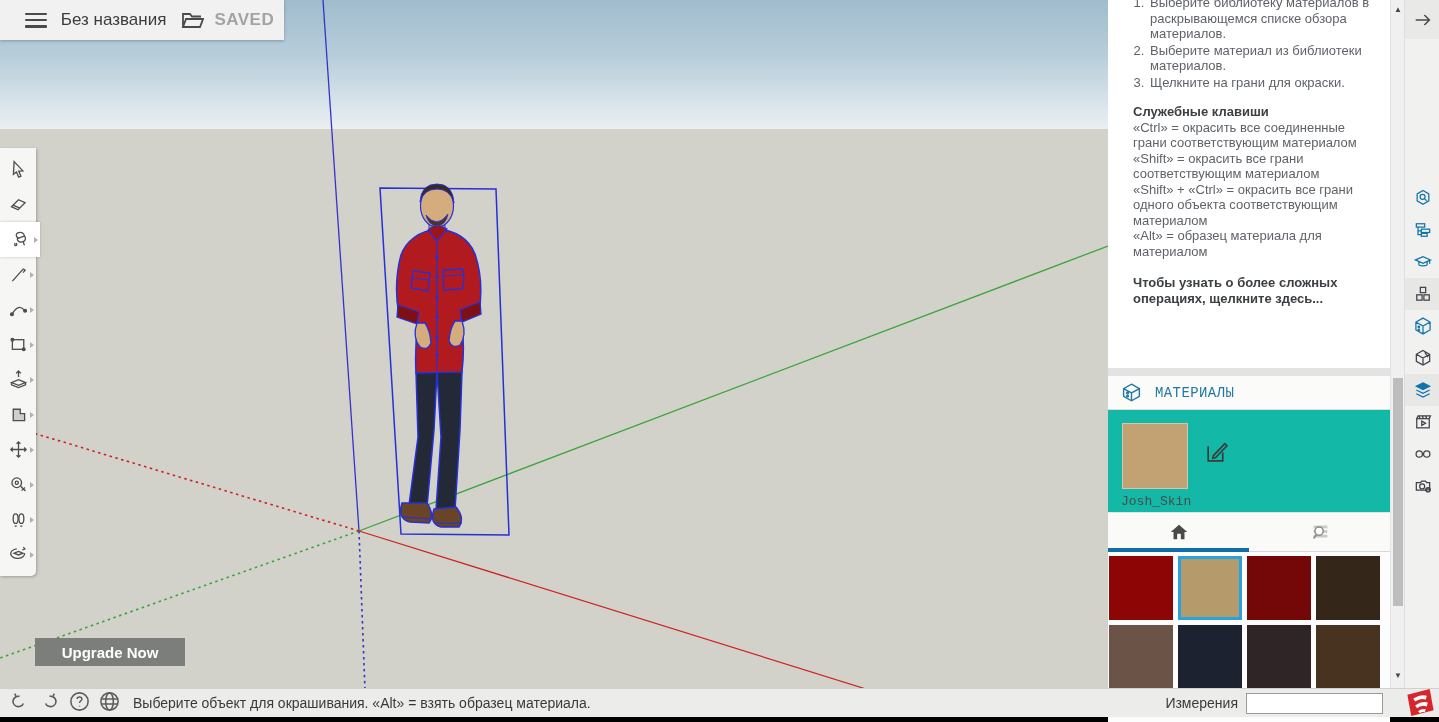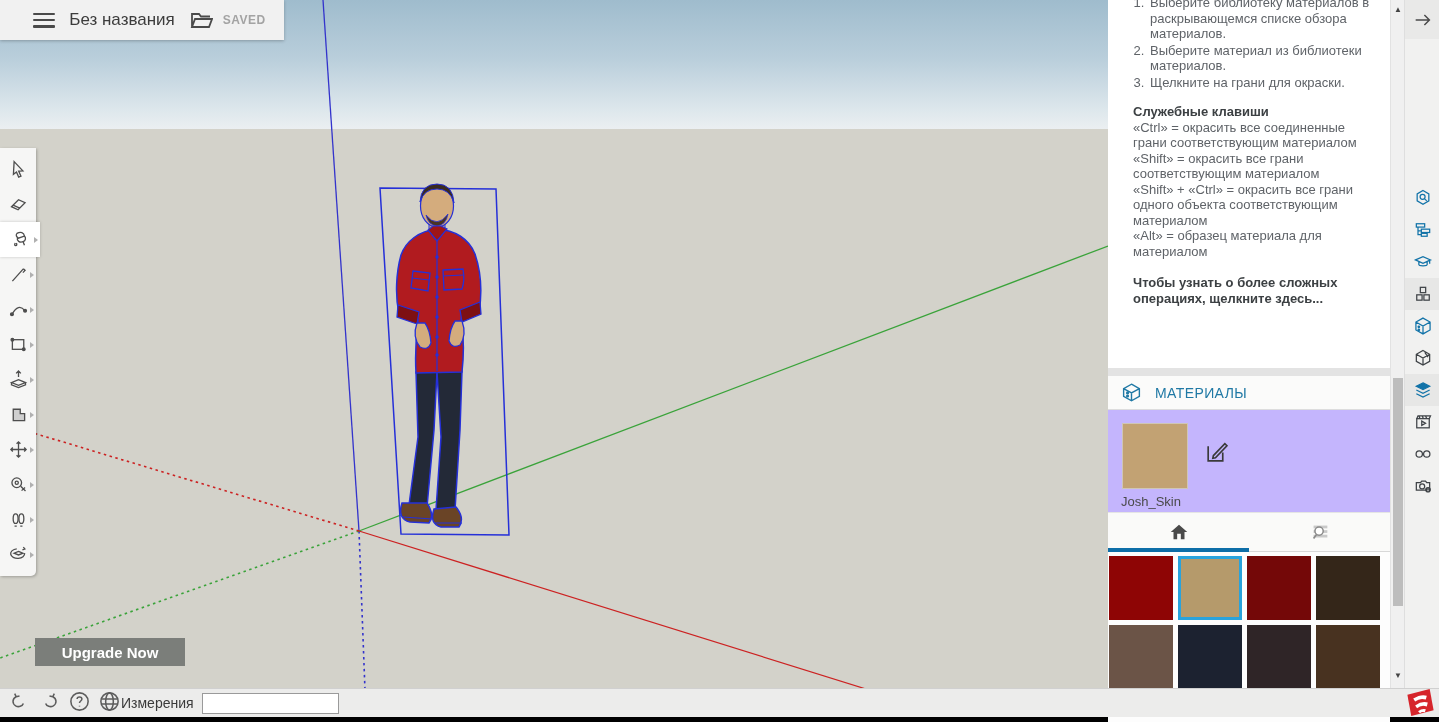--- a/index.html
+++ b/index.html
@@ -17,21 +17,21 @@
   .axes-svg { left:0; top:0; }
   .figure-svg { left:370px; top:175px; }
   
   .title-bar { position:absolute; left:0; top:0; width:284px; height:40px; background:#f1f1f1;
                box-shadow:0 1px 3px rgba(0,0,0,.25); display:flex; align-items:center; z-index:5;justify-content:center; }
   .hamburger { width:22px; height:15px; margin:0 14px 0 15px; display:flex; flex-direction:column;
                justify-content:space-between; cursor:pointer; }
   .hamburger span { display:block; height:2.6px; background:#4a4a4a; border-radius:1px; }
   .doc-title { font-size:17px; color:#3c3c3c; margin-right:14px; white-space:nowrap; }
   .folder-ico { width:24px; height:24px; margin-right:10px; }
-  .saved-label { font-size:12px; font-weight:bold; color:#a3a3a3; letter-spacing:.5px; }
+  .saved-label { font-size:17px; font-weight:bold; color:#a3a3a3; letter-spacing:.5px; }
   
   .toolbar { position:absolute; left:0; top:148px; width:36px; background:#f6f6f5;
              border-radius:0 0 5px 0; box-shadow:1px 1px 3px rgba(0,0,0,.25); z-index:5; padding:4px 0; }
   .tool { position:relative; width:36px; height:35px; display:flex; align-items:center;
           justify-content:center; cursor:pointer; }
   .tool.active { background:#fff; width:40px; box-shadow:0 0 3px rgba(0,0,0,.2); }
   .tool svg { width:21px; height:21px; stroke:#4e4e4e; fill:none; stroke-width:1.5; }
   .tool .flyout { position:absolute; right:2px; top:50%; margin-top:-3px; width:0; height:0;
                   border-left:4px solid #b0b0b0; border-top:3px solid transparent; border-bottom:3px solid transparent; }
   
@@ -53,21 +53,21 @@
   .tray { position:absolute; left:1108px; top:0; width:282px; height:688px; background:#fff; z-index:4; }
   .instructor { position:absolute; left:0; top:0; width:100%; height:368px; overflow:hidden;
                 padding:0 14px 0 25px; font-size:13px; line-height:15.5px; color:#5f6368; }
   .instructor ol { margin:-5px 0 0 15px; }
   .instructor ol li { padding-left:2px; margin-bottom:1px; }
   .sec-head { font-weight:bold; color:#3c4043; margin-top:14px; }
   .mod-line { color:#5f6368; }
   .advanced { font-weight:bold; color:#3c4043; margin-top:16px; }
   .tray-divider { position:absolute; left:0; top:368px; width:100%; height:8px; background:#e3e3e3; }
   
-  .mat-panel { position:absolute; left:0; top:376px; width:100%; height:312px; background:#c4b5fd; }
+  .mat-panel { position:absolute; left:0; top:376px; width:100%; height:312px; background:#14b8a6;font-family:Liberation Mono, monospace; }
   .mat-header { height:34px; background:#fbfbfa; border-bottom:1px solid #ddd; display:flex;
                 align-items:center; padding-left:13px; }
   .mat-header svg { width:21px; height:21px; margin-right:13px; }
   .mat-title { font-size:14px; color:#2079a5; letter-spacing:.4px; }
   .mat-preview { position:relative; height:102px; }
   .cur-swatch { position:absolute; left:14px; top:13px; width:66px; height:66px; border:1px solid #cfc6b5; cursor:pointer; }
   .edit-ico { position:absolute; left:96px; top:30px; width:25px; height:25px; cursor:pointer; }
   .edit-ico svg { width:25px; height:25px; stroke:#3a3a3a; fill:none; stroke-width:1.6; }
   .cur-name { position:absolute; left:13px; top:84px; font-size:13px; color:#4a4a4a; }
   .mat-tabs { position:relative; height:40px; background:#fafaf9; border-top:1px solid #e5e5e5;
@@ -415,20 +415,21 @@
       <span><svg viewBox="0 0 24 24">
           <circle cx="12" cy="12" r="9"></circle>
           <path d="M9.5 9.5 C9.5 6.5 14.5 6.5 14.5 9.5 C14.5 11.5 12 11.5 12 13.5 M12 16.5 v0.8"></path>
         </svg></span>
       <span><svg viewBox="0 0 24 24">
           <circle cx="12" cy="12" r="9"></circle>
           <ellipse cx="12" cy="12" rx="4" ry="9"></ellipse>
           <path d="M3.5 9.5 h17 M3.5 14.5 h17"></path>
         </svg></span>
     </div>
+  <div class="status-msg">Выберите объект для окрашивания. «Alt» = взять образец материала.</div>
   <div class="meas-label">Измерения</div>
   <input class="meas-input" value="" style="">
   <div style="width:46px"></div>
   <svg class="logo" viewBox="0 0 34 34">
     <path d="M4 9 L27 3 L31 25 L8 31 Z" fill="#d6252b"></path>
     <path d="M10 13 Q18 8 24 10 L23 14 Q17 12 12 16 Z" fill="#fff"></path>
     <path d="M12 20 Q19 15 25 17 L24 21 Q18 19 14 23 Z" fill="#fff"></path>
     <path d="M15 26 Q19 23 23 24 L22 27 Q19 26 17 28 Z" fill="#fff"></path>
   </svg>
 </div>

